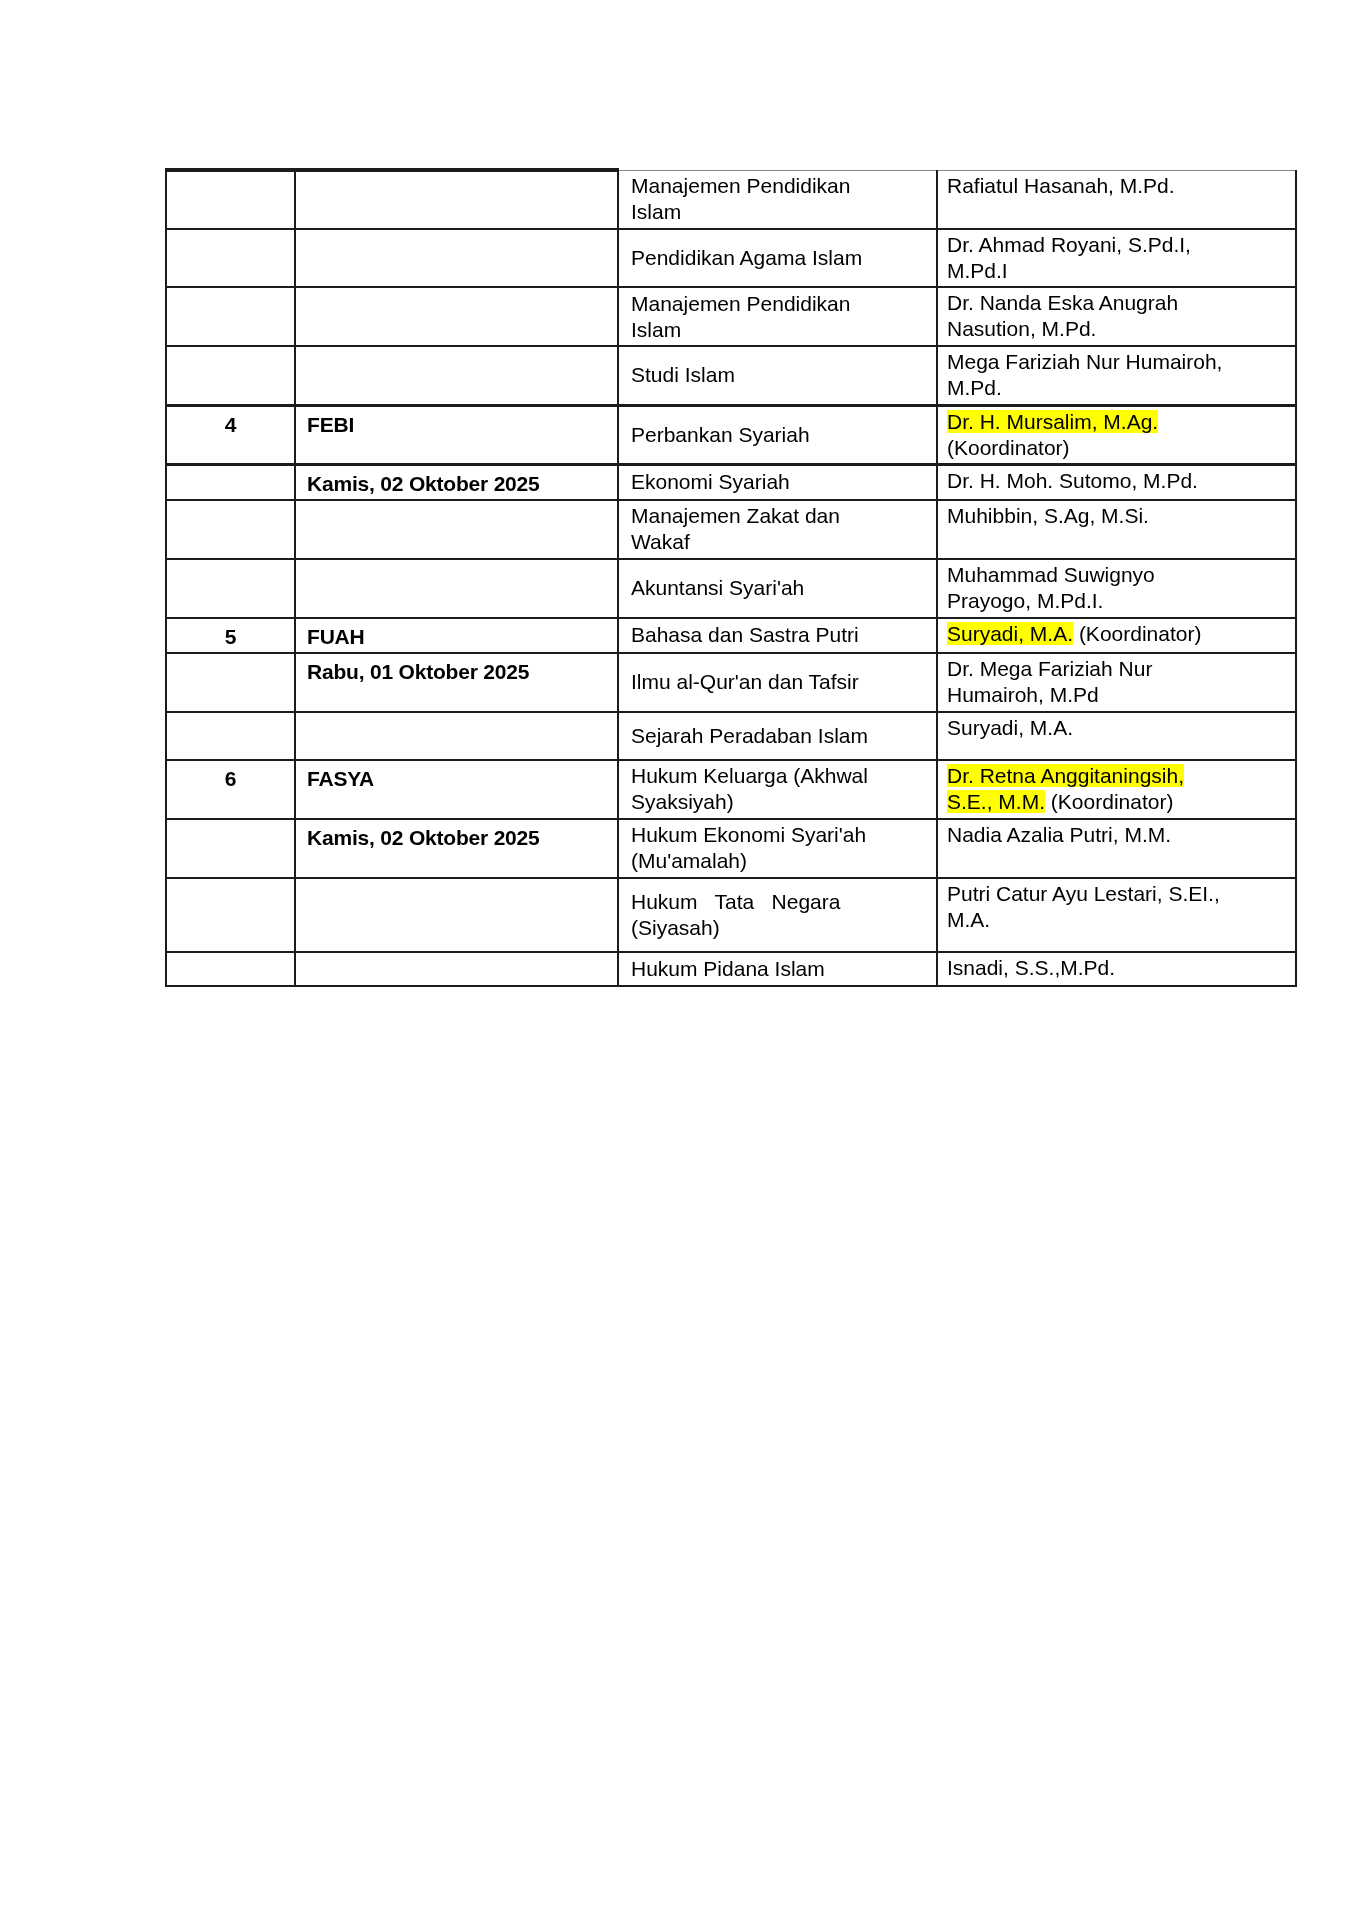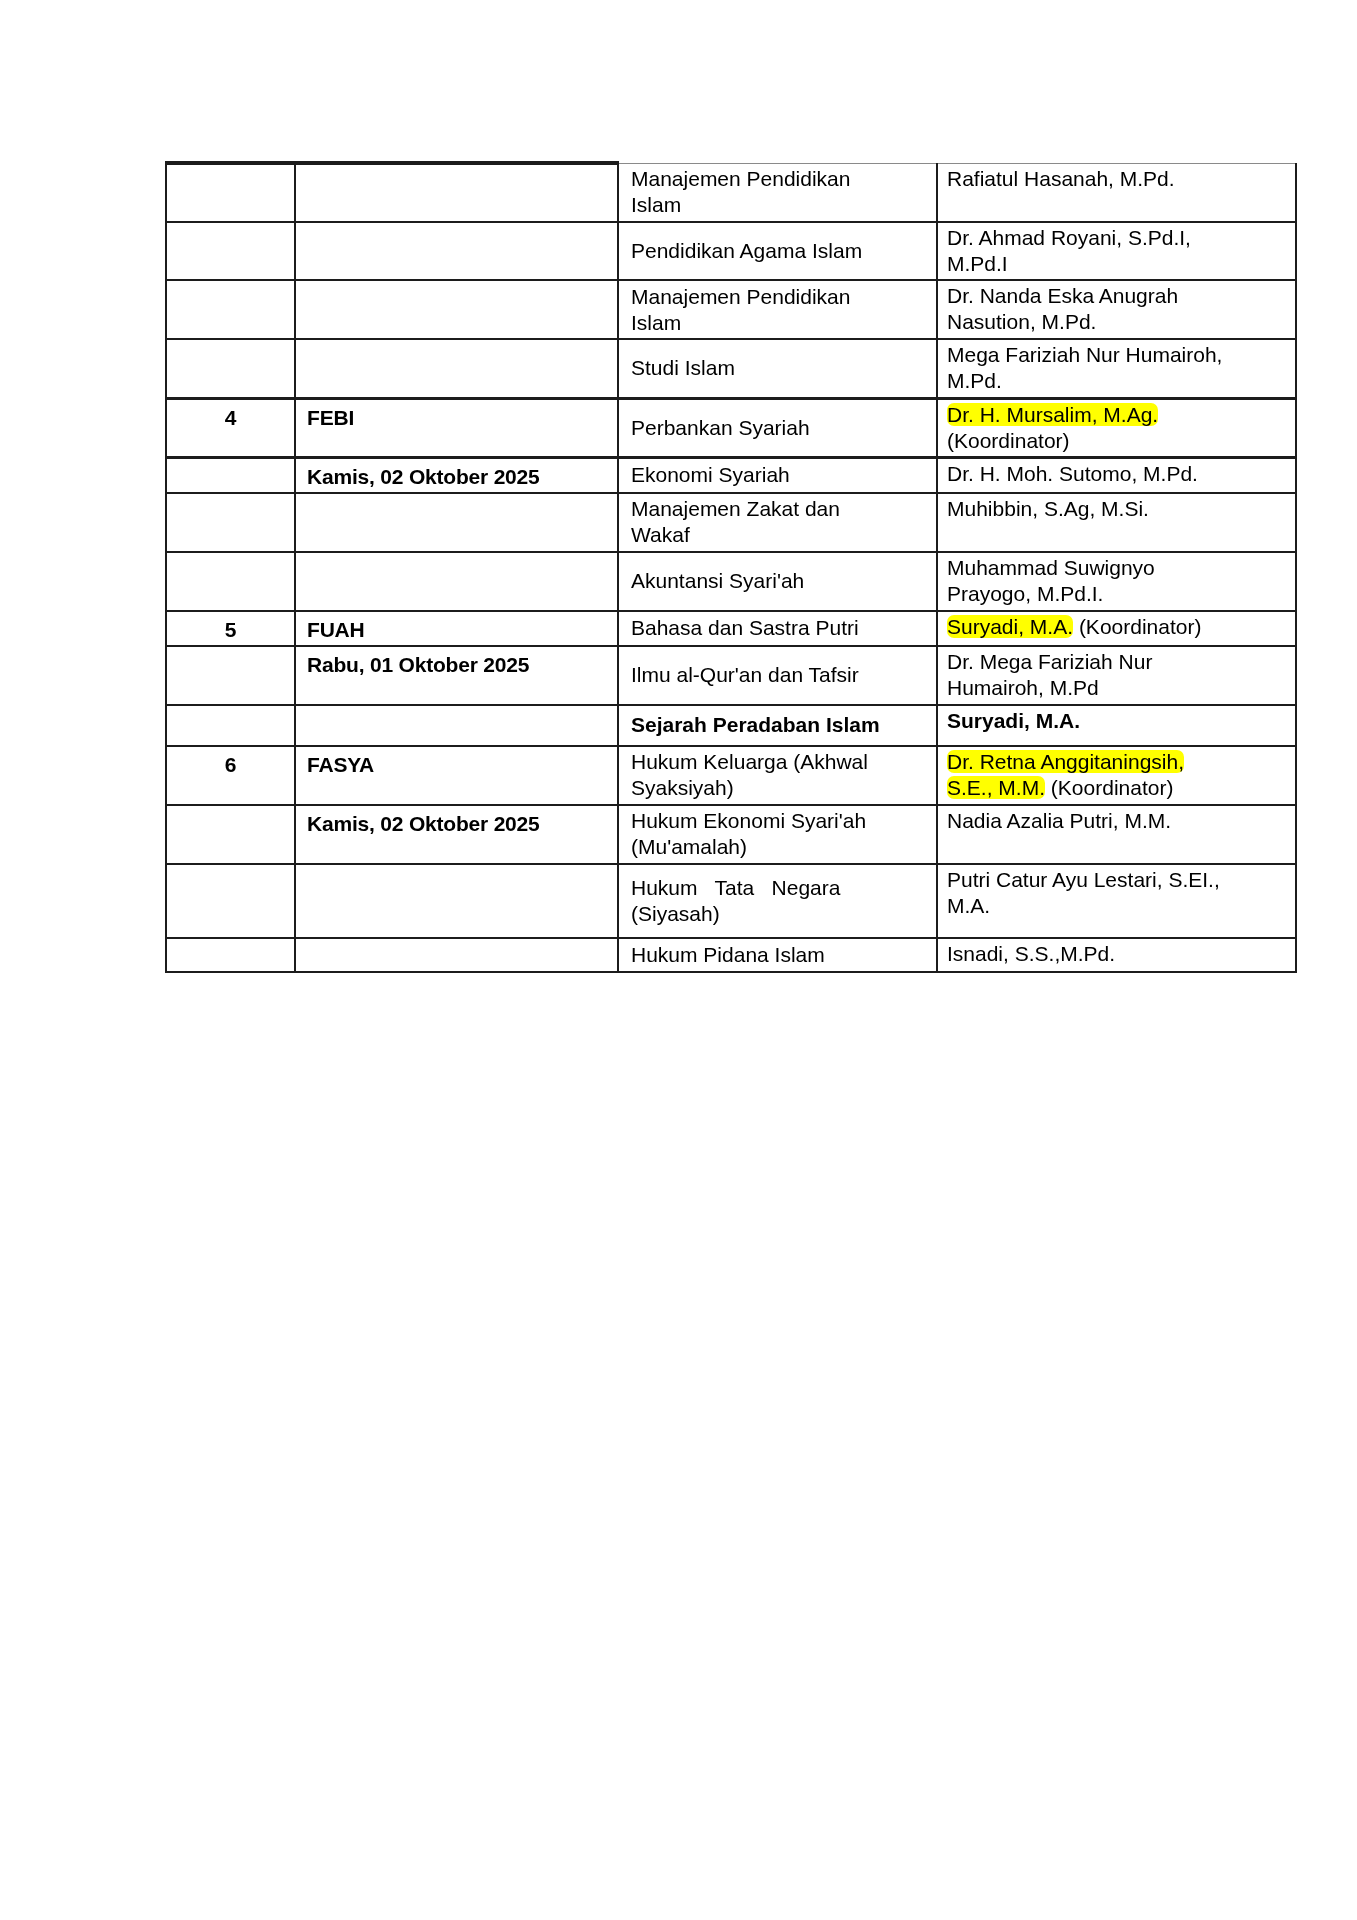--- a/index.html
+++ b/index.html
@@ -11,21 +11,21 @@
     position: relative;
     width: 1357px;
     height: 1920px;
     background: #ffffff;
     font-family: "Liberation Sans", "DejaVu Sans", sans-serif;
     color: #000000;
   }
   table.schedule {
     position: absolute;
     left: 165px;
-    top: 161px;
+    top: 168px;
     border-collapse: collapse;
     table-layout: fixed;
     width: 1130px;
   }
   col.c-no   { width: 129px; }
   col.c-fak  { width: 323px; }
   col.c-pro  { width: 319px; }
   col.c-dos  { width: 359px; }
 
   td {
@@ -57,21 +57,20 @@
   }
   
   tr:first-child td.no, tr:first-child td.col2 { border-top: 4px solid #1c1c1c; }
   tr:first-child td.prodi, tr:first-child td.dosen { border-top: 1px solid #8a8a8a; }
   
   tr:nth-child(5) td { border-top-width: 3px; }
   tr:nth-child(6) td { border-top-width: 3px; }
 
   .hl {
     background: var(--hl, #ffff00);
-    border-radius: 7px;
   }
   .wide {
     word-spacing: 0.55em;
   }
 </style>
 </head>
 <body>
 
 <div class="page">
   <table class="schedule">
@@ -135,21 +134,21 @@
           <td class="col2">FUAH</td>
           <td class="prodi"><span>Bahasa dan Sastra Putri</span></td>
           <td class="dosen"><span class="hl">Suryadi, M.A.</span><span> (Koordinator)</span></td>
         </tr>
         <tr style="height: 59px;">
           <td class="no"></td>
           <td class="col2">Rabu, 01 Oktober 2025</td>
           <td class="prodi"><span>Ilmu al-Qur'an dan Tafsir</span></td>
           <td class="dosen"><span>Dr. Mega Fariziah Nur</span><br><span>Humairoh, M.Pd</span></td>
         </tr>
-        <tr style="height: 41px; font-weight: bold;">
+        <tr style="height: 48px;">
           <td class="no"></td>
           <td class="col2"></td>
           <td class="prodi"><span>Sejarah Peradaban Islam</span></td>
           <td class="dosen"><span>Suryadi, M.A.</span></td>
         </tr>
         <tr style="height: 59px;">
           <td class="no">6</td>
           <td class="col2">FASYA</td>
           <td class="prodi"><span>Hukum Keluarga (Akhwal</span><br><span>Syaksiyah)</span></td>
           <td class="dosen"><span class="hl">Dr. Retna Anggitaningsih,</span><br><span class="hl">S.E., M.M.</span><span> (Koordinator)</span></td>

